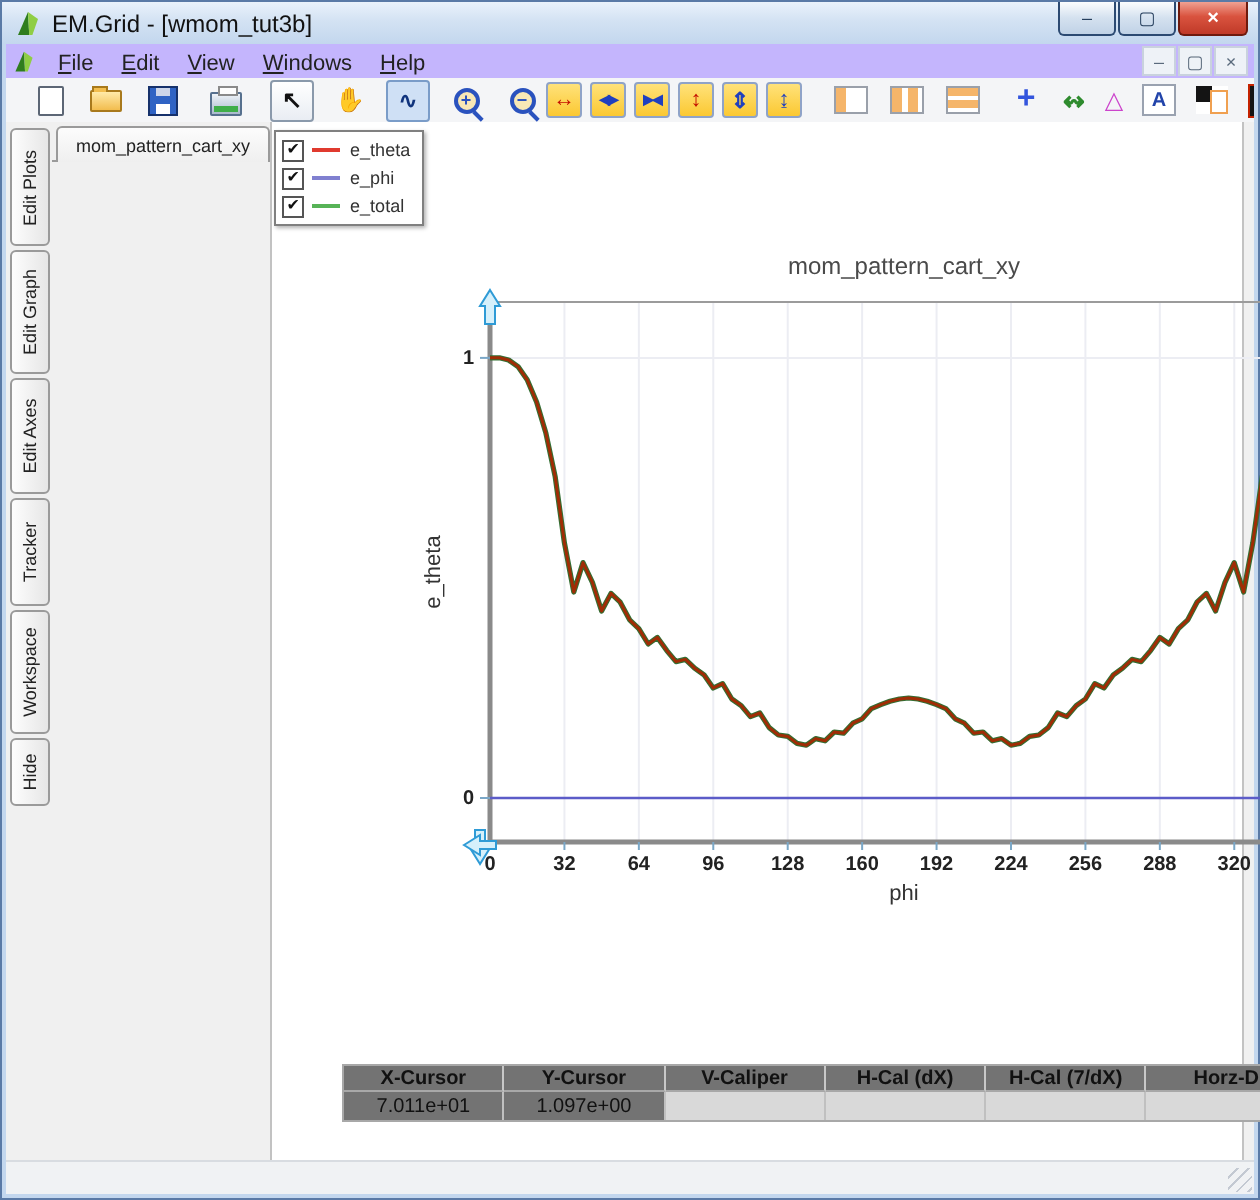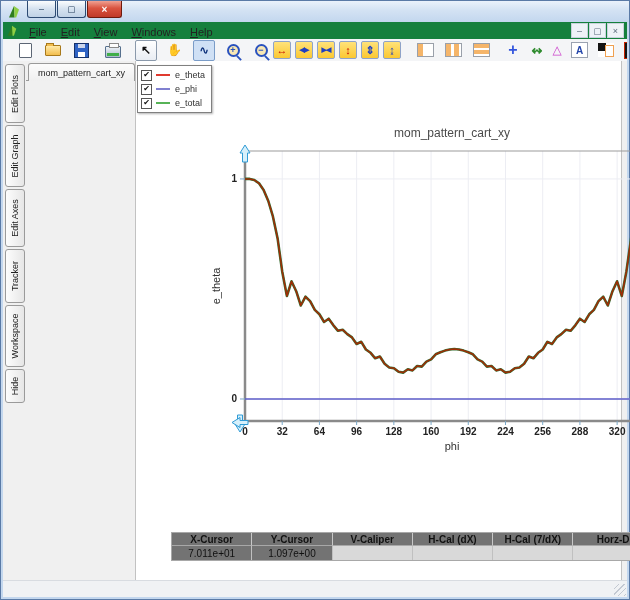--- a/index.html
+++ b/index.html
@@ -10,21 +10,21 @@
     background:linear-gradient(#eaf2fb,#d3e2f3 45%,#c3d7ee);display:flex;align-items:center;}
   .titlebar .ticon{margin:0 5px 0 6px;display:flex;}
   .title-text{font-size:12px;color:#111;flex:1;white-space:nowrap;overflow:hidden;}
   .winbtns{display:flex;margin-right:5px;margin-top:-4px;}
   .wbtn{width:27px;height:16px;border:1px solid #2c4a72;border-top:none;display:flex;align-items:center;
     justify-content:center;font-size:9px;color:#27405e;background:linear-gradient(#fbfdfe,#d4e1ef 50%,#c0d2e6);
     border-radius:0 0 3px 3px;margin-left:1px;cursor:default;}
   .wbtn.close{width:33px;background:linear-gradient(#f0a192,#d9533f 45%,#c03a28);color:#fff;
     border-color:#6e1a0d;font-size:10px;font-weight:bold;}
   
-  .menubar{position:absolute;left:2px;right:2px;top:21px;height:17px;background:#15803d;
+  .menubar{position:absolute;left:2px;right:2px;top:21px;height:17px;background:#c4b5fd;
     display:flex;align-items:center;border-bottom:1px solid #e4e7eb;}
   .menubar .ticon{margin:0 4px 0 3px;display:flex;}
   .menu-item{font-size:11px;color:#222;padding:1px 7px;cursor:default;}
   .menu-item u{text-decoration:underline;}
   .mdibtns{margin-left:auto;display:flex;align-items:center;margin-right:3px;}
   .mdib{width:15px;height:13px;display:flex;align-items:center;justify-content:center;
     font-size:9px;color:#5a6a7c;border:1px solid #c9d2dd;background:#eef2f7;margin-left:1px;}
   
   .toolbar{position:absolute;left:2px;right:2px;top:38px;height:22px;background:#f4f5f7;
     display:flex;align-items:center;border-bottom:1px solid #c6c9ce;overflow:hidden;padding-left:12px;}
@@ -116,20 +116,21 @@
 
 <div class="window">
 
   <div class="titlebar">
     <span class="ticon">
       <svg width="14" height="14" viewBox="0 0 14 14">
         <polygon points="2,12.5 7,1 7.6,12.5" fill="#2f7d1e"></polygon>
         <polygon points="7,1 12,4.5 9.2,12.5 7.6,12.5" fill="#8fce44"></polygon>
       </svg>
     </span>
+    <span class="title-text">EM.Grid - [wmom_tut3b]</span>
     <span class="winbtns">
       <span class="wbtn">–</span>
       <span class="wbtn">▢</span>
       <span class="wbtn close">×</span>
     </span>
   </div>
 
   <div class="menubar">
     <span class="ticon">
       <svg width="12" height="12" viewBox="0 0 14 14">

